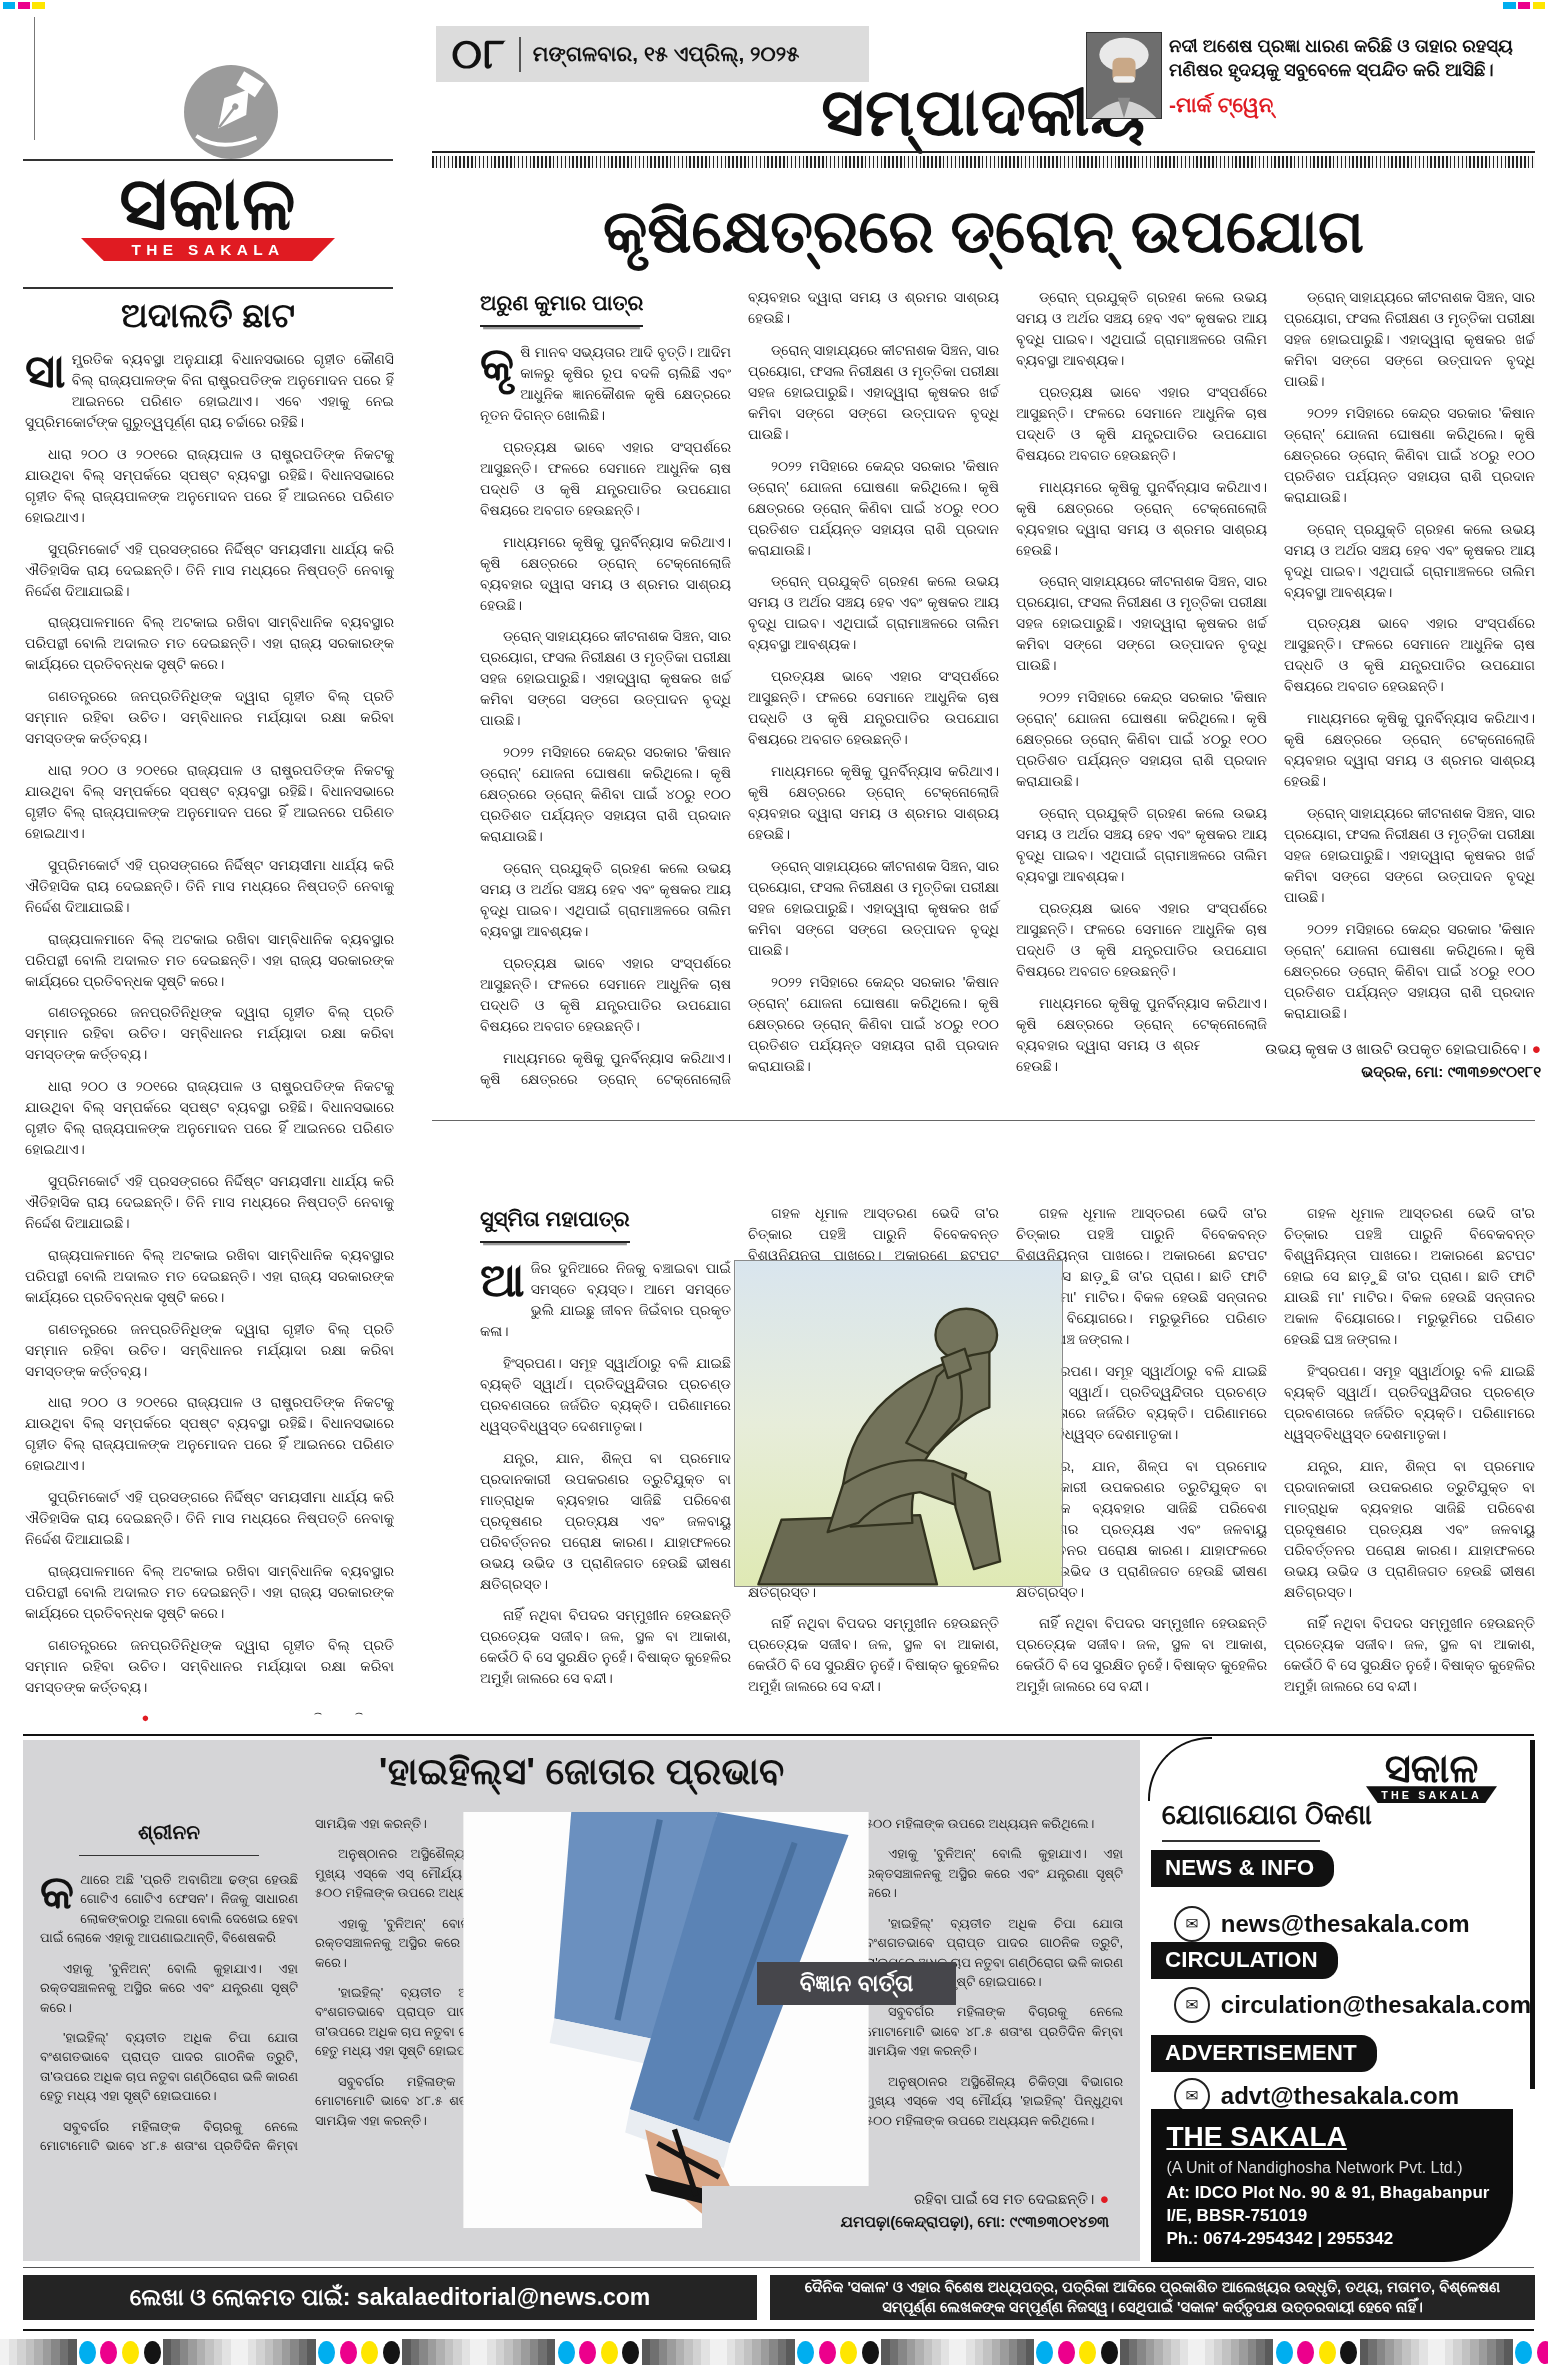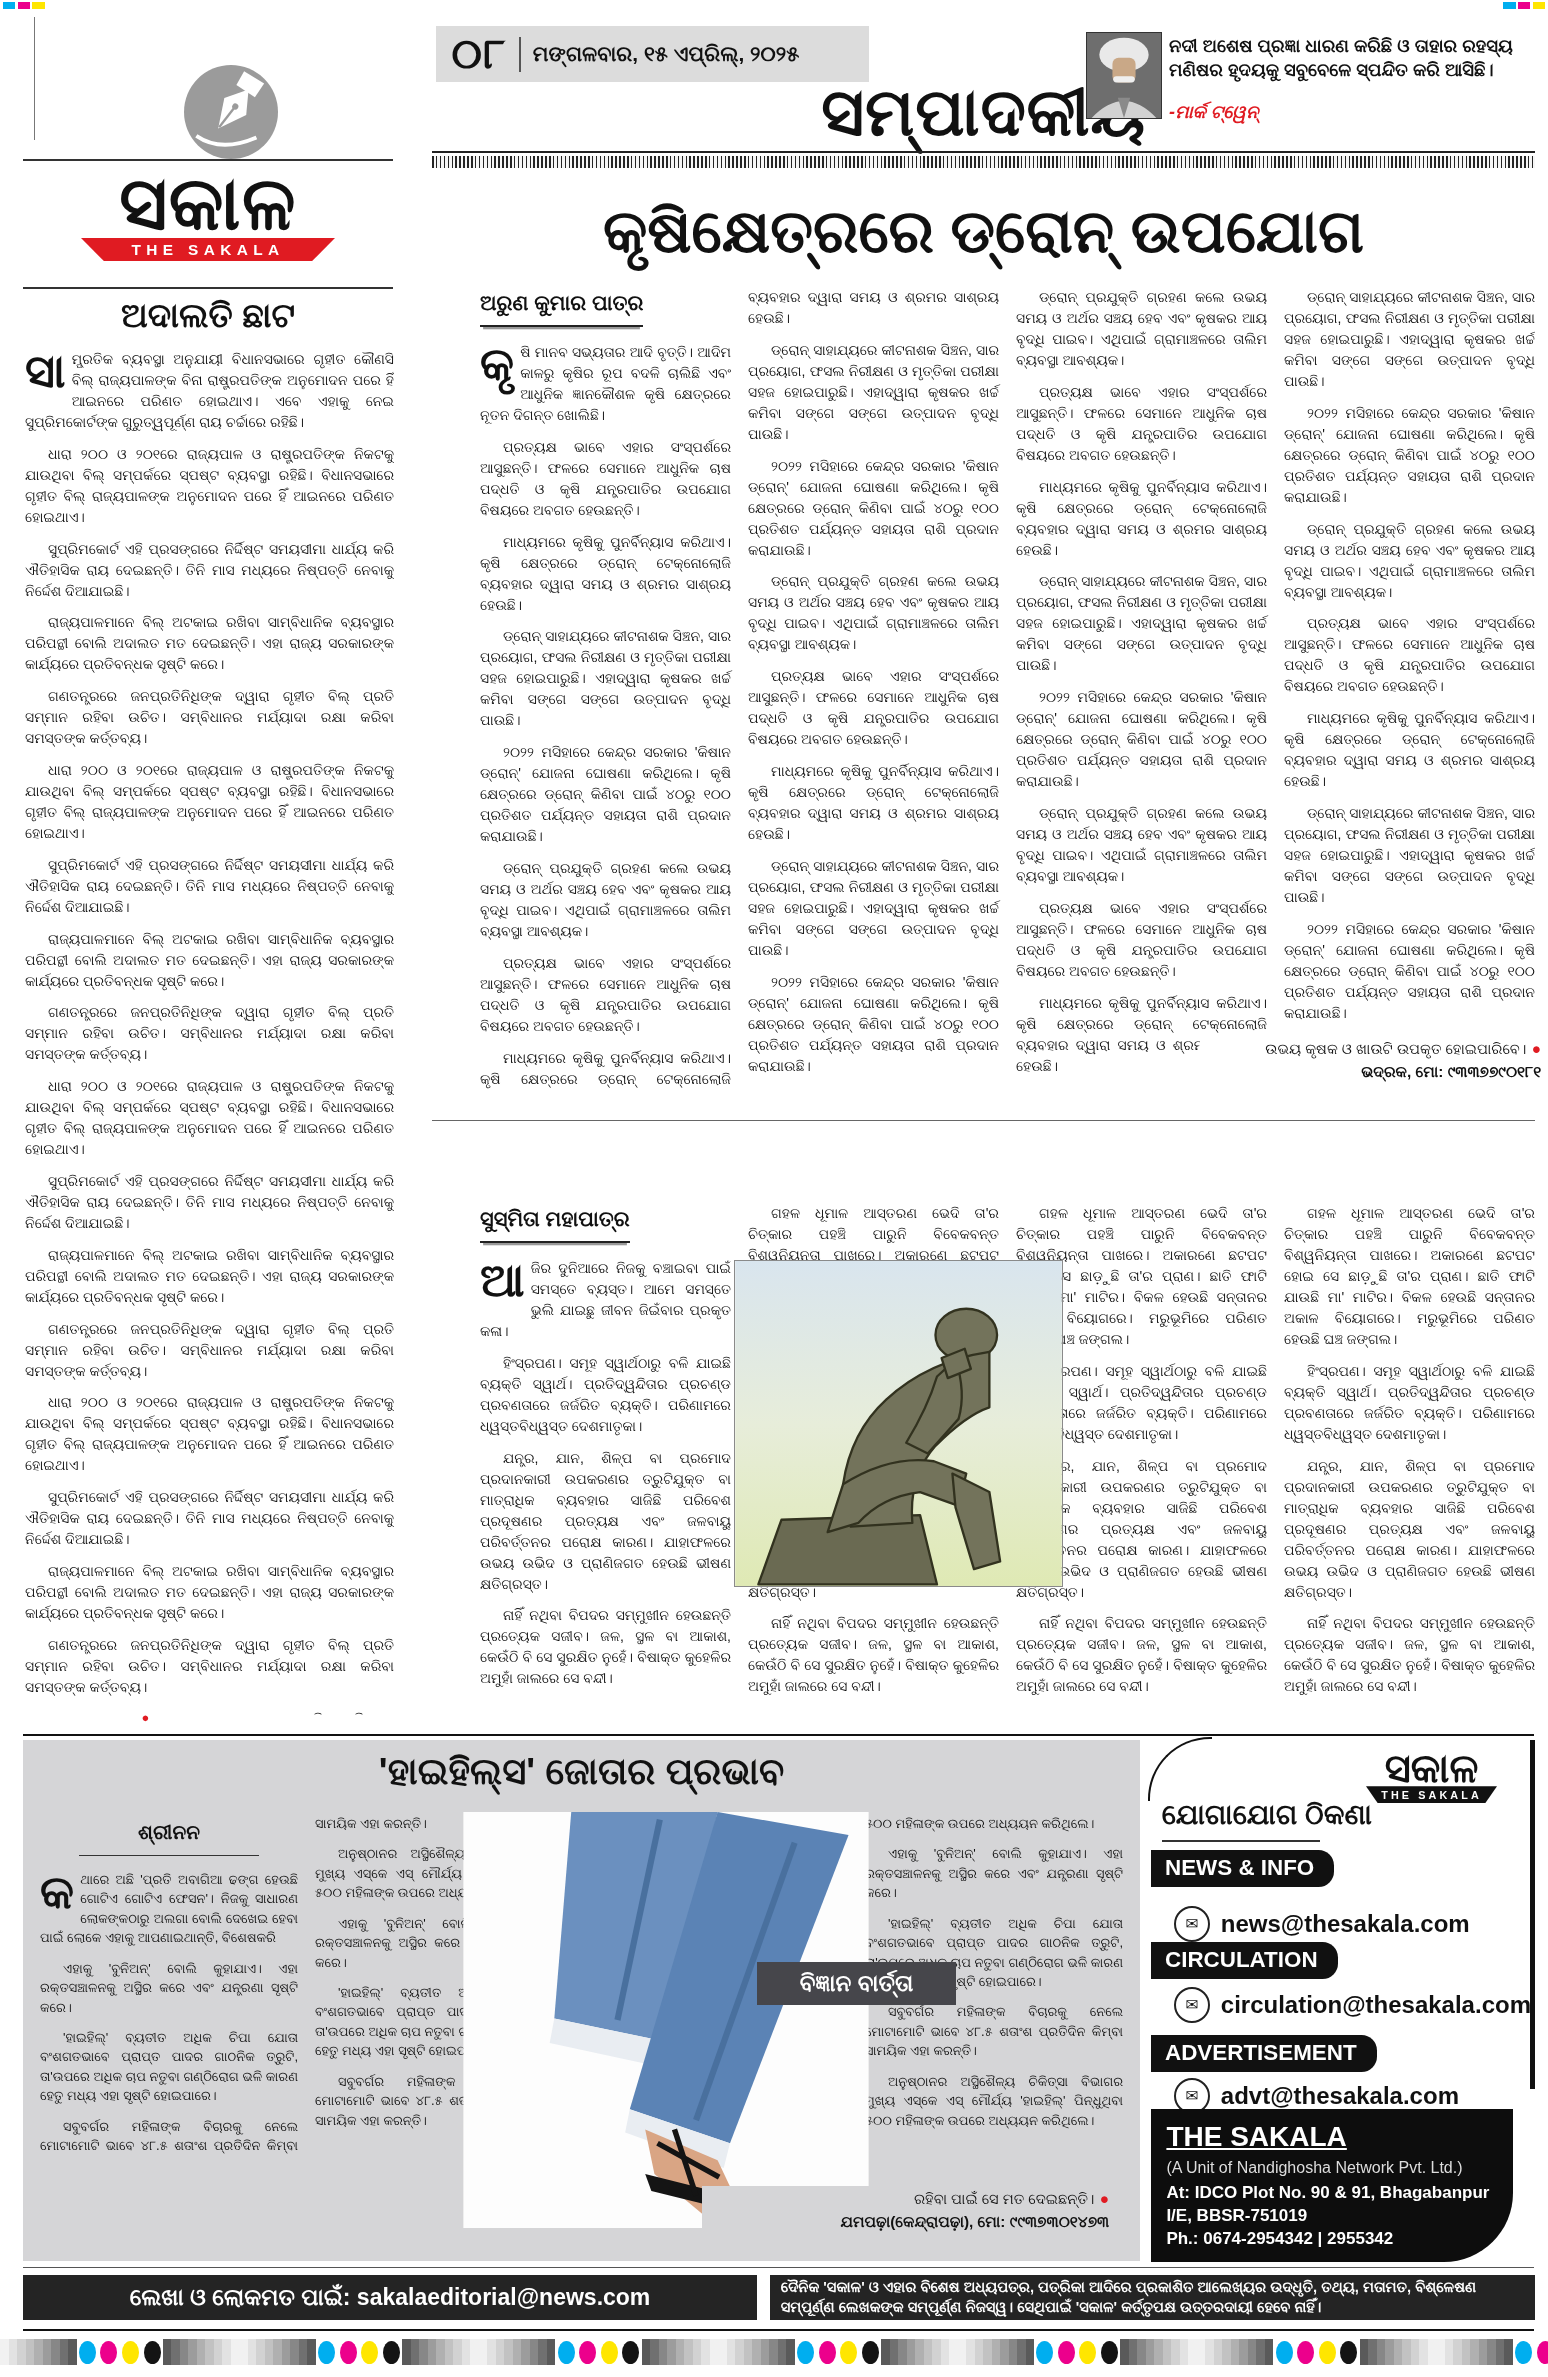--- a/index.html
+++ b/index.html
@@ -17,21 +17,21 @@
   
   #datebox{left:436px;top:26px;width:433px;height:56px;background:#dcdcdc;display:flex;align-items:center;padding-left:15.4px;box-sizing:border-box;}
   #pageno{font-size:42px;font-weight:900;letter-spacing:1.5px;}
   #datebox .div{width:1.5px;height:35px;background:#555;margin:0 12.3px;}
   #dateline{font-size:21px;font-weight:700;text-align:right;}
   #masthead{left:432px;top:74px;width:1103px;text-align:center;font-size:66px;font-weight:900;letter-spacing:0.8px;}
   #rule1{left:432px;top:151px;width:1103px;height:1.5px;background:#222;}
   #hatch{left:432px;top:156px;width:1103px;height:12.3px;
          background:repeating-linear-gradient(90deg,#242424 0 1.5px,#f6f6f6 1.5px 3.9px);}
   #quotebox{left:1169px;top:34px;width:369px;font-size:18px;font-weight:700;line-height:1.35;}
-  #quotebox .author{color:#e01b22;margin-top:17px;font-size:18px;font-style:italic;}
+  #quotebox .author{color:#e01b22;margin-top:8px;font-size:21px;}
   #portrait{left:1086px;top:32px;width:74px;height:85px;border:0.8px solid #333;background:#6e6e6e;}
   
   #penlogo{left:184px;top:65px;width:94px;height:94px;}
   .siderule{left:23px;width:370px;height:1.5px;background:#333;}
   #sakala-logo{left:23px;top:165px;width:370px;text-align:center;}
   #sakala-logo .word{font-size:74px;font-weight:900;line-height:1.05;letter-spacing:1.5px;}
   .banner{margin:0 auto;background:#e01b22;color:#fff;font-weight:700;letter-spacing:5.4px;
           clip-path:polygon(0 0,100% 0,91% 100%,9% 100%);display:flex;align-items:center;justify-content:center;}
   #sakala-logo .banner{width:254px;height:23px;font-size:15.4px;margin-top:-4.6px;}
   #ed-title{left:23px;top:296px;width:370px;text-align:center;font-size:34px;font-weight:900;}
@@ -87,21 +87,21 @@
   #orgbox{left:0;top:369px;width:362px;height:153px;background:#0d0d0d;color:#fff;
         border-radius:0 0 69px 0;padding:12.3px 15.4px;box-sizing:border-box;}
   #orgbox .name{font-size:28px;font-weight:900;text-decoration:underline;margin-bottom:6.2px;}
   #orgbox .unit{font-size:16px;margin-bottom:4.6px;color:#ddd;}
   #orgbox .addr,#orgbox .ph{font-size:17px;font-weight:700;line-height:1.35;}
   
   #f-rule-top{left:23px;top:2267px;width:1511px;height:0.8px;background:#555;}
   #f-left{left:23px;top:2275px;width:734px;height:45px;background:#242424;color:#fff;display:flex;
         align-items:center;justify-content:center;font-size:23px;font-weight:700;}
   #f-right{left:770px;top:2275px;width:765px;height:45px;background:#242424;color:#fff;display:flex;
-        align-items:center;justify-content:center;font-size:14.7px;font-weight:700;
+        align-items:center;justify-content:center;font-size:14.7px;font-weight:700;text-align:center;
         padding:0 10.8px;box-sizing:border-box;line-height:1.3;}
   #f-rule-bot{left:23px;top:2329px;width:1511px;height:2.3px;background:#111;}
 </style>
 </head>
 <body>
 
 <div id="page">
 
   <div class="abs corner-marks" style="left:3.1px;top:1.5px;">
       <div style="background: rgb(0, 174, 239);"></div>

